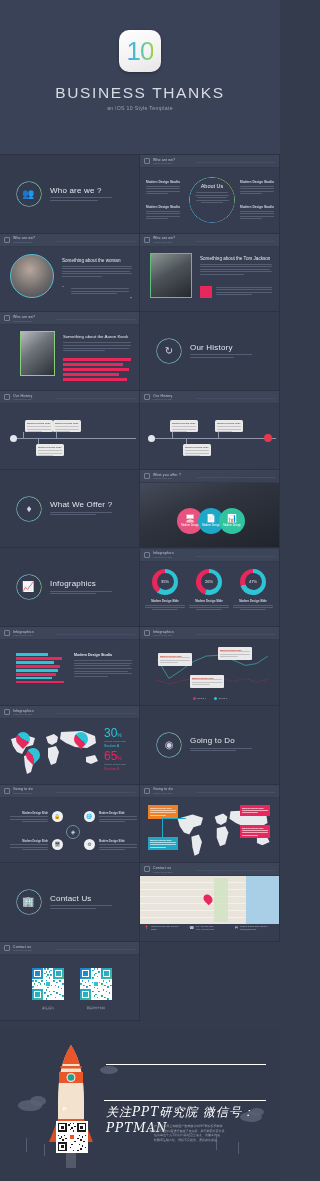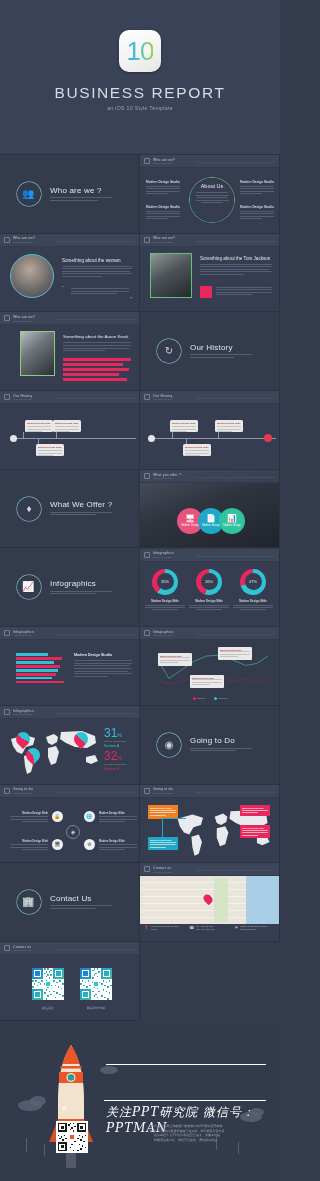--- a/index.html
+++ b/index.html
@@ -133,21 +133,21 @@
 </style>
 </head>
 <body>
 
 <div class="page">
 
   <div class="cover">
     <div class="ios-icon">
       <span>10</span>
     </div>
-    <div class="cover-title">BUSINESS REPORT</div>
+    <div class="cover-title">BUSINESS THANKS</div>
     <div class="cover-sub">an iOS 10 Style Template</div>
   </div>
 
   <div class="grid">
 
     <div class="slide alt" style="left:0;top:155px">
       <div class="sect">
         <div class="ring-wrap">
           <div class="ring"></div>
           <div class="ring-in">
@@ -599,28 +599,28 @@
         </g>
       </svg>
       <div style="position:absolute;left:16px;top:26px;width:14px;height:14px;border-radius:50% 50% 50% 0;
                   transform:rotate(-45deg);background:conic-gradient(#2ec4d6 0% 45%,#e8275d 45% 100%)"></div>
       <div style="position:absolute;left:26px;top:42px;width:14px;height:14px;border-radius:50% 50% 50% 0;
                   transform:rotate(-45deg);background:conic-gradient(#2ec4d6 0% 60%,#e8275d 60% 100%)"></div>
       <div style="position:absolute;left:74px;top:26px;width:14px;height:14px;border-radius:50% 50% 50% 0;
                   transform:rotate(-45deg);background:conic-gradient(#2ec4d6 0% 50%,#e8275d 50% 100%)"></div>
       <div style="position:absolute;left:104px;top:21px">
         <div style="font-size:12px;color:#2ec4d6;line-height:1;font-weight:300">
-          <span>31</span><span style="font-size:5px">%</span>
+          <span>30</span><span style="font-size:5px">%</span>
         </div>
         <div style="font-size:2.4px;color:#8b93a6;margin-top:1px">Modern Design Slide</div>
         <div style="font-size:3.6px;color:#2ec4d6;margin-top:1px">Section A</div>
       </div>
       <div style="position:absolute;left:104px;top:44px">
         <div style="font-size:12px;color:#e8275d;line-height:1;font-weight:300">
-          <span>32</span><span style="font-size:5px">%</span>
+          <span>65</span><span style="font-size:5px">%</span>
         </div>
         <div style="font-size:2.4px;color:#8b93a6;margin-top:1px">Modern Design Slide</div>
         <div style="font-size:3.6px;color:#e8275d;margin-top:1px">Section B</div>
       </div>
     </div>
 
     <div class="slide alt" style="left:140px;top:705.9px">
       <div class="sect">
         <div class="ring-wrap">
           <div class="ring"></div>

